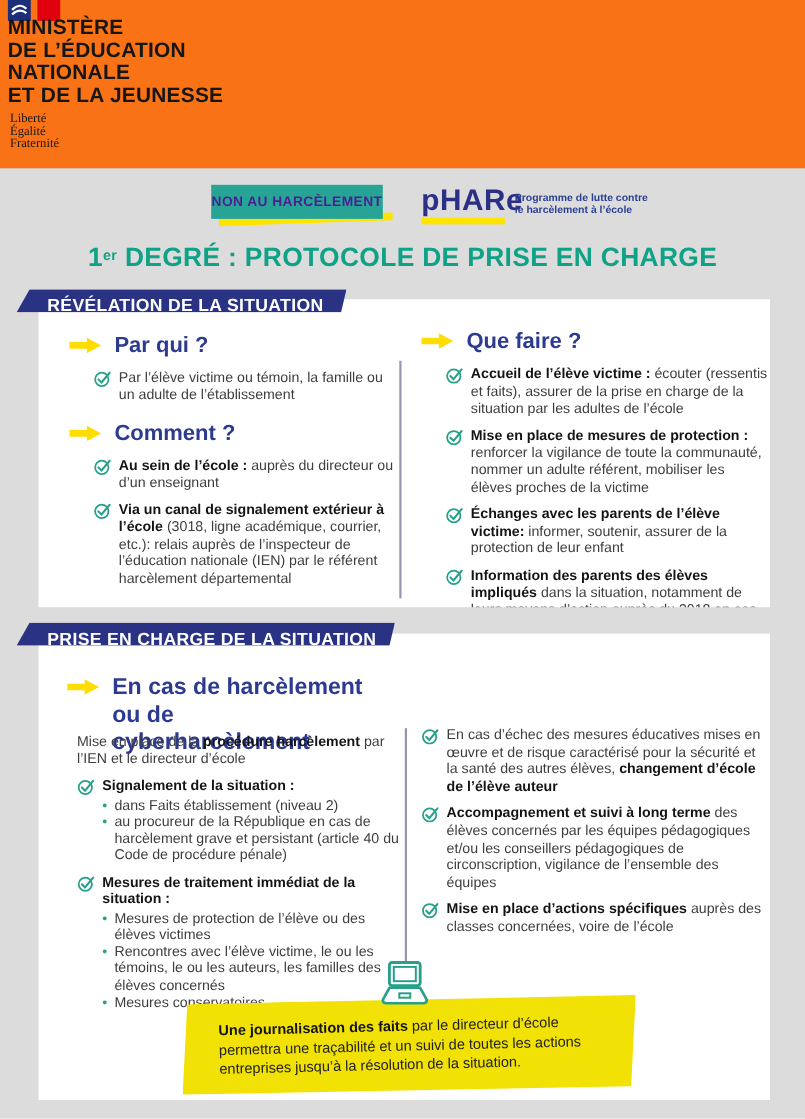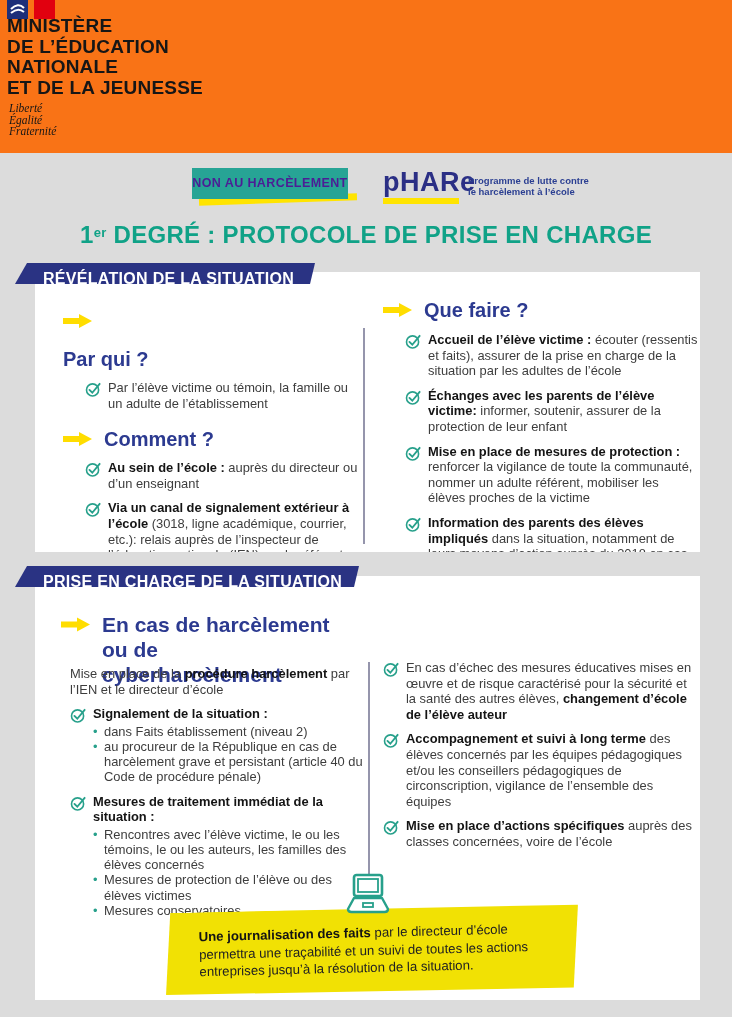--- a/index.html
+++ b/index.html
@@ -5,21 +5,21 @@
   html,body{margin:0;padding:0;}
   .page{position:relative;width:732px;height:1017px;background:#dcdcdc;
         font-family:"Liberation Sans",sans-serif;overflow:hidden;}
 
   
   .header{position:absolute;top:0;left:0;width:732px;height:153px;background:#f97316;}
   .flag{position:absolute;left:7px;top:0;width:48px;height:19px;}
   .ministry{position:absolute;left:7px;top:16px;font-weight:bold;font-size:19px;
             line-height:20.5px;color:#161616;letter-spacing:.2px;}
   .motto{position:absolute;left:9px;top:103px;font-family:"Liberation Serif",serif;
-         font-style:italic;font-size:11.5px;line-height:11.5px;color:#161616;}
+         font-size:11.5px;line-height:11.5px;color:#161616;}
 
   
   .nah-swoosh{position:absolute;left:199px;top:196px;width:158px;height:7px;
               background:#ffe400;transform:rotate(-2deg);}
   .nah-badge{position:absolute;left:192px;top:168px;width:156px;height:31px;
              background:#27a495;color:#4c1d95;font-weight:bold;font-size:12.5px;
              line-height:31px;text-align:center;letter-spacing:.4px;}
   .phare{position:absolute;left:383px;top:167px;width:80px;}
   .phare-word{font-weight:bold;font-size:27px;line-height:30px;color:#2b2f85;letter-spacing:.5px;}
   .phare-underline{width:76px;height:6px;background:#ffe400;margin-top:1px;}
@@ -109,21 +109,21 @@
     <div>Programme de lutte contre</div>
     <div>le harcèlement à l’école</div>
   </div>
 
   <div class="title"><span>1</span><sup>er</sup><span> DEGRÉ : PROTOCOLE DE PRISE EN CHARGE</span></div>
 
   <div class="card card1">
     <div class="divider" style="left:328px;top:56px;height:216px;"></div>
 
     <div class="col" style="left:28px;top:30px;width:300px;">
-      <div class="h-row" style="margin-bottom:9px;flex-direction:column;">
+      <div class="h-row" style="margin-bottom:9px;">
         <svg class="arr" width="30" height="16">
             <use href="#ic-arrow"></use>
           </svg>
         <p class="sec-h">Par qui ?</p>
       </div>
       <div class="ci" style="margin-left:22px;">
         <svg class="chk" width="16" height="16">
             <use href="#ic-check"></use>
           </svg>
         <p><span>Par l’élève victime ou témoin, la famille ou un adulte de l’établissement</span><b></b><span></span></p>
@@ -158,27 +158,27 @@
       <div class="ci" style="margin-left:22px;">
         <svg class="chk" width="16" height="16">
             <use href="#ic-check"></use>
           </svg>
         <p><span></span><b>Accueil de l’élève victime :</b><span> écouter (ressentis et faits), assurer de la prise en charge de la situation par les adultes de l’école</span></p>
       </div>
       <div class="ci" style="margin-left:22px;">
         <svg class="chk" width="16" height="16">
             <use href="#ic-check"></use>
           </svg>
+        <p><span></span><b>Mise en place de mesures de protection :</b><span> renforcer la vigilance de toute la communauté, nommer un adulte référent, mobiliser les élèves proches de la victime</span></p>
+      </div>
+      <div class="ci" style="margin-left:22px;">
+        <svg class="chk" width="16" height="16">
+            <use href="#ic-check"></use>
+          </svg>
         <p><span></span><b>Échanges avec les parents de l’élève victime:</b><span> informer, soutenir, assurer de la protection de leur enfant</span></p>
-      </div>
-      <div class="ci" style="margin-left:22px;">
-        <svg class="chk" width="16" height="16">
-            <use href="#ic-check"></use>
-          </svg>
-        <p><span></span><b>Mise en place de mesures de protection :</b><span> renforcer la vigilance de toute la communauté, nommer un adulte référent, mobiliser les élèves proches de la victime</span></p>
       </div>
       <div class="ci" style="margin-left:22px;">
         <svg class="chk" width="16" height="16">
             <use href="#ic-check"></use>
           </svg>
         <p><span></span><b>Information des parents des élèves impliqués</b><span> dans la situation, notamment de leurs moyens d’action auprès du 3018 en cas de cyberharcèlement.</span></p>
       </div>
     </div>
   </div>
   <div class="banner banner1">RÉVÉLATION DE LA SITUATION</div>
@@ -207,22 +207,22 @@
           </ul>
         </div>
       </div>
       <div class="ci">
         <svg class="chk" width="16" height="16">
             <use href="#ic-check"></use>
           </svg>
         <div>
           <p><b>Mesures de traitement immédiat de la situation :</b></p>
           <ul>
+            <li>Mesures de protection de l’élève ou des élèves victimes</li>
             <li>Rencontres avec l’élève victime, le ou les témoins, le ou les auteurs, les familles des élèves concernés</li>
-            <li>Mesures de protection de l’élève ou des élèves victimes</li>
             <li>Mesures conservatoires</li>
           </ul>
         </div>
       </div>
     </div>
 
     <div class="col" style="left:348px;top:84px;width:316px;">
       <div class="ci">
         <svg class="chk" width="16" height="16">
             <use href="#ic-check"></use>

